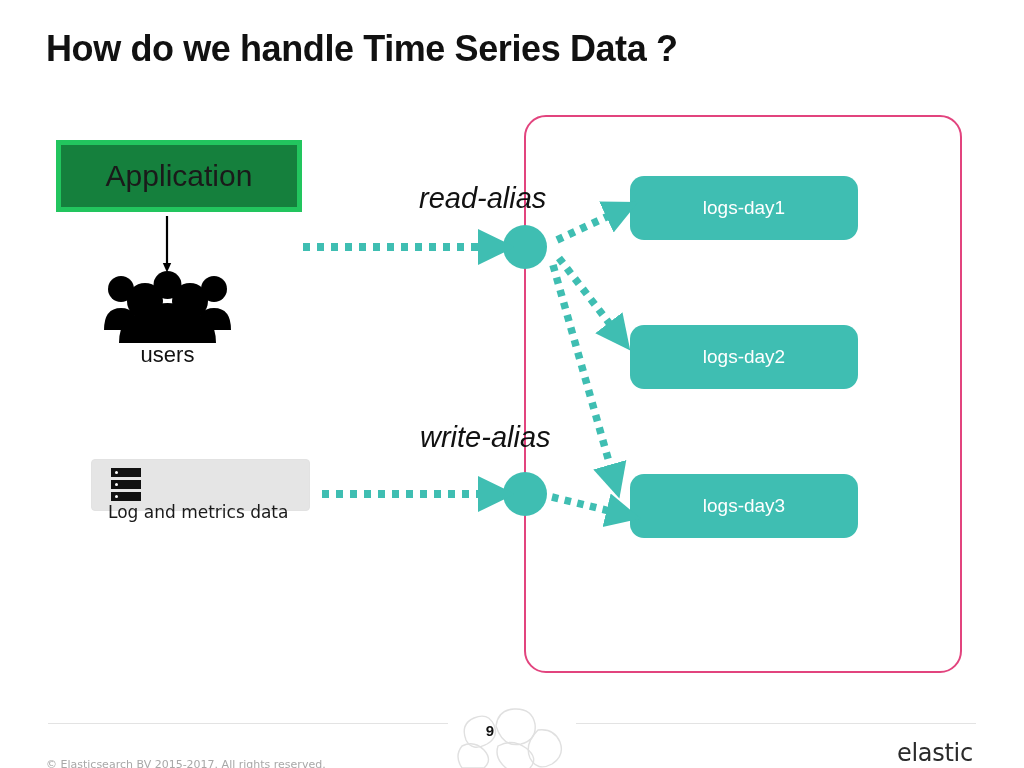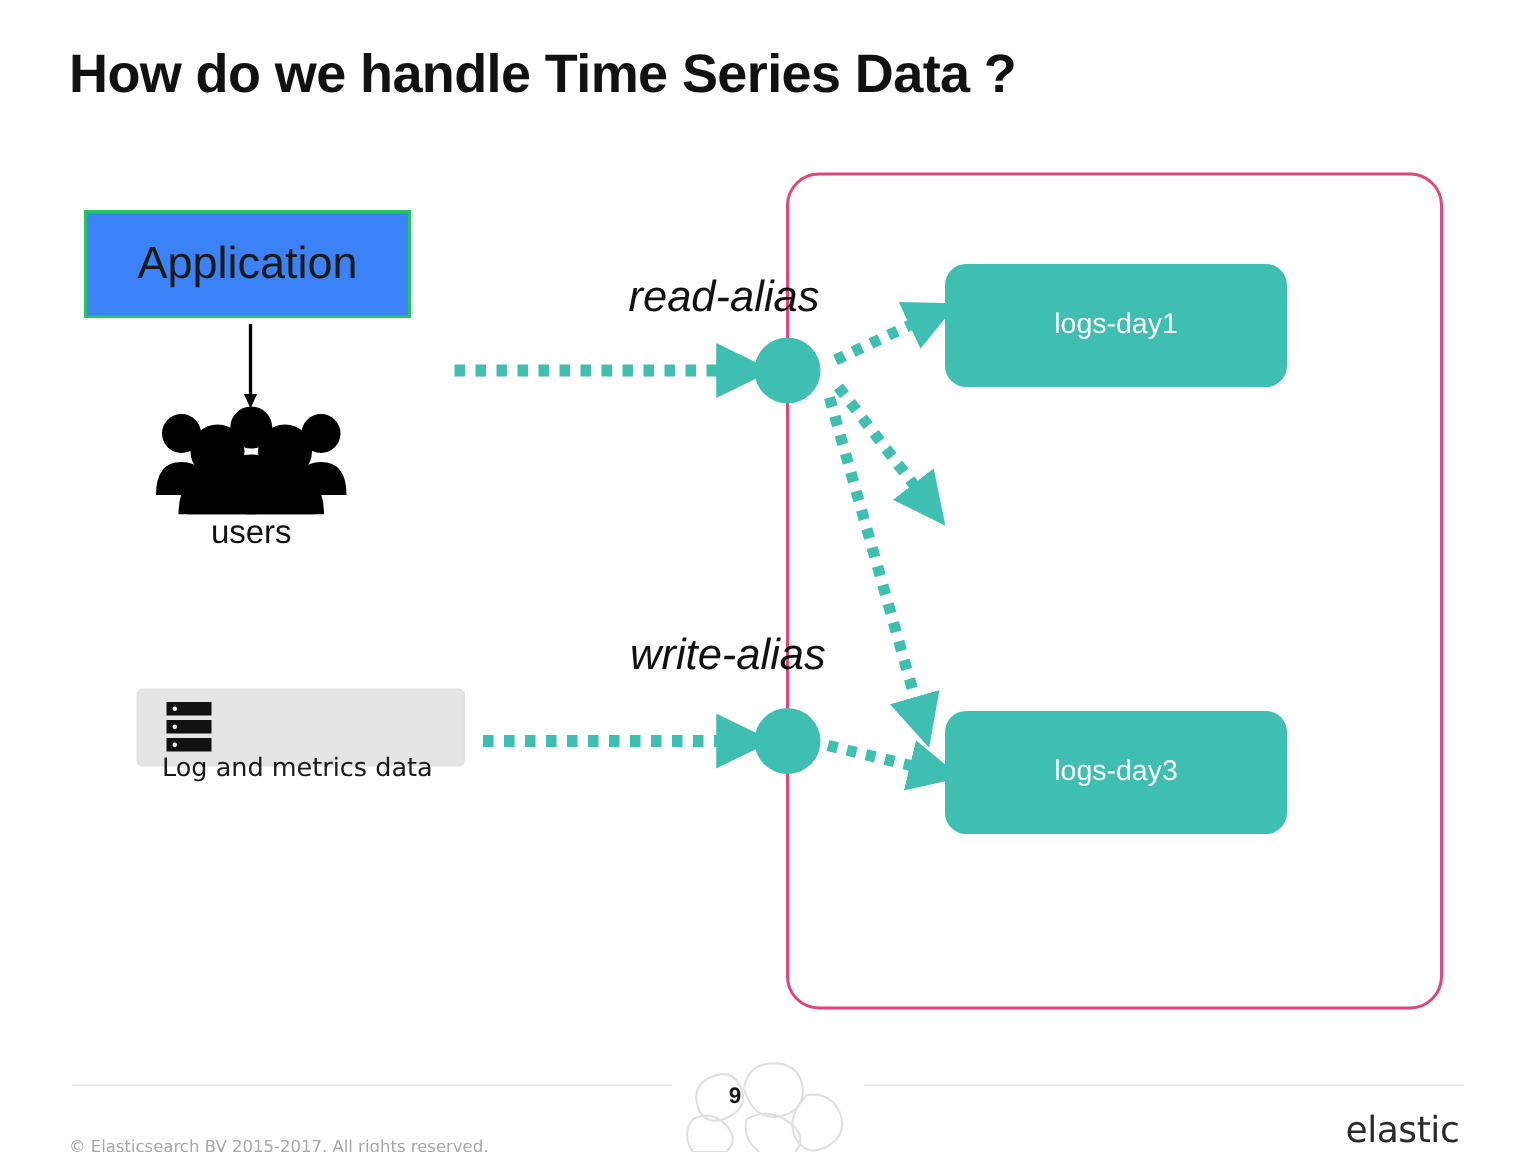--- a/index.html
+++ b/index.html
@@ -30,24 +30,24 @@
     letter-spacing: -0.4px;
     color: #111111;
     white-space: nowrap;
   }
 
   
   #application-box {
     position: absolute;
     left: 56px;
     top: 140px;
-    width: 218px;
+    width: 246px;
     height: 72px;
-    border: 2px solid #22c55e;
-    background: #3b82f6;
+    border: 5px solid #22c55e;
+    background: #15803d;
     box-sizing: border-box;
     display: flex;
     align-items: center;
     justify-content: center;
   }
   #application-box .label {
     font-size: 30px;
     color: #1a1a1a;
   }
 
@@ -144,21 +144,21 @@
     font-size: 17px;
     font-weight: bold;
     color: #111111;
   }
 
   
   .index-box {
     position: absolute;
     left: 630px;
     width: 228px;
-    height: 82px;
+    height: 64px;
     background: #3fbeb2;
     border-radius: 14px;
     display: flex;
     align-items: center;
     justify-content: center;
   }
   .index-box .idx-label {
     font-size: 19px;
     color: #ffffff;
   }
@@ -308,20 +308,23 @@
         </div>
     </div>
     <div class="log-label">Log and metrics data</div>
   </div>
 
   <div id="cluster-box"></div>
 
   <div class="index-box" id="index-box-0">
     <span class="idx-label">logs-day1</span>
   </div>
+  <div class="index-box" id="index-box-1">
+    <span class="idx-label">logs-day2</span>
+  </div>
   <div class="index-box" id="index-box-2">
     <span class="idx-label">logs-day3</span>
   </div>
 
   <div class="alias-node" id="alias-node-read"></div>
   <div class="alias-label" id="alias-label-read">read-alias</div>
 
   <div class="alias-node" id="alias-node-write"></div>
   <div class="alias-label" id="alias-label-write">write-alias</div>
 

